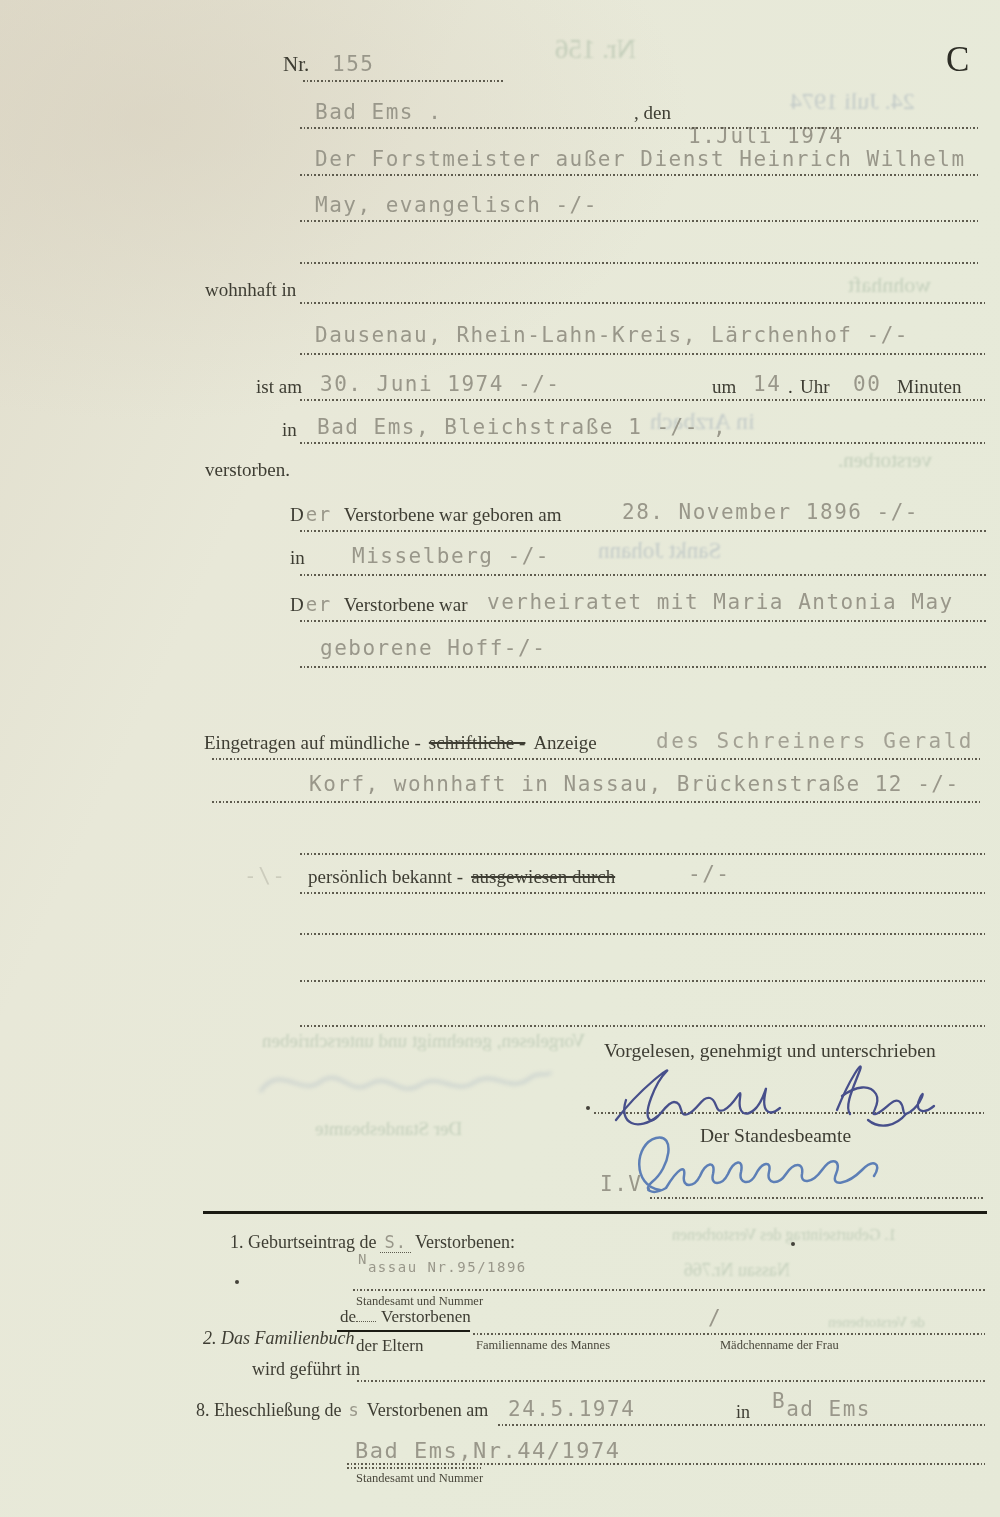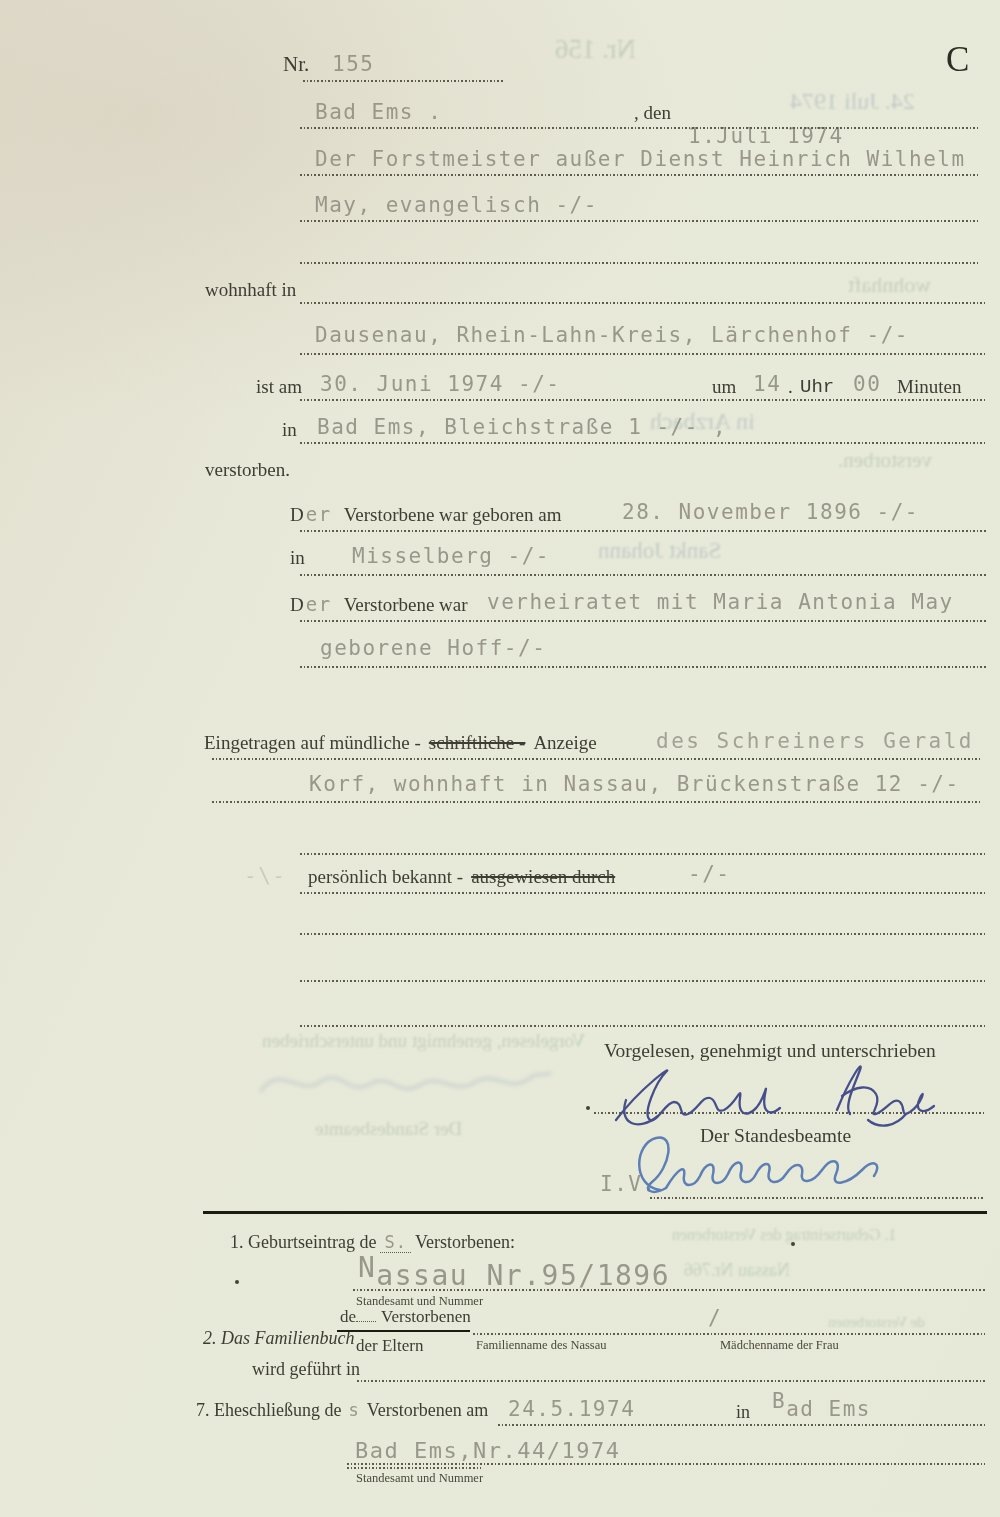--- a/index.html
+++ b/index.html
@@ -75,21 +75,21 @@
   <div class="a typed" style="left:315px;top:275px;margin-top:48px;">Dausenau, Rhein-Lahn-Kreis, Lärchenhof -/-</div>
   <div class="dotl" style="left:300px;top:302px;width:685px;"></div>
 
   <div class="dotl" style="left:300px;top:353px;width:685px;"></div>
 
   <div class="a printed" style="left:256px;top:376px;">ist am</div>
   <div class="a typed" style="left:320px;top:372px;">30. Juni 1974 -/-</div>
   <div class="a printed" style="left:712px;top:376px;">um</div>
   <div class="a typed" style="left:753px;top:372px;">14</div>
   <div class="a printed" style="left:788px;top:376px;">.</div>
-  <div class="a printed" style="left:800px;top:376px;font-family:Liberation Mono, monospace;">Uhr</div>
+  <div class="a printed" style="left:800px;top:376px;">Uhr</div>
   <div class="a typed" style="left:853px;top:372px;">00</div>
   <div class="a printed" style="left:897px;top:376px;">Minuten</div>
   <div class="dotl" style="left:300px;top:399px;width:685px;"></div>
 
   <div class="a printed" style="left:282px;top:419px;">in</div>
   <div class="a typed" style="left:317px;top:415px;">Bad Ems, Bleichstraße 1 -/- ,</div>
   <div class="dotl" style="left:300px;top:442px;width:685px;"></div>
 
   <div class="a printed" style="left:205px;top:459px;">verstorben.</div>
 
@@ -163,41 +163,41 @@
 
   <div class="solidl" style="left:203px;top:1211px;width:784px;height:3px;"></div>
 
   <div class="a" style="left:230px;top:1232px;">
     <span class="printed" style="font-size:18px;">1. Geburtseintrag de</span>
     <span class="typed-sm" style="border-bottom:1.4px dotted #5e5b4e;padding:0 4px;">S.</span>
     <span class="printed" style="font-size:18px;">Verstorbenen:</span>
   </div>
   <div class="inkdot" style="left:791px;top:1242px;"></div>
 
-  <div class="a typed" style="left:358px;top:1259px;font-size:28px;"><span class="sup">N</span><span>assau Nr.95/1896</span></div>
+  <div class="a typed" style="left:358px;top:1259px;font-size:14px;"><span class="sup">N</span><span>assau Nr.95/1896</span></div>
   <div class="inkdot" style="left:235px;top:1280px;"></div>
   <div class="dotl" style="left:353px;top:1289px;width:632px;"></div>
   <div class="a printed-sm" style="left:356px;top:1294px;">Standesamt und Nummer</div>
 
   <div class="a printed" style="left:203px;top:1328px;font-size:18px;font-style:italic;">2. Das Familienbuch</div>
   <div class="a" style="left:340px;top:1307px;">
     <span class="frac-top">de</span><span style="display:inline-block;width:20px;border-bottom:1.4px dotted #5e5b4e;"></span><span class="frac-top" style="margin-left:5px;">Verstorbenen</span>
   </div>
   <div class="solidl" style="left:337px;top:1330px;width:133px;height:2px;"></div>
   <div class="a frac-top" style="left:356px;top:1336px;">der Eltern</div>
   <div class="a typed" style="left:708px;top:1306px;">/</div>
   <div class="dotl" style="left:473px;top:1333px;width:512px;"></div>
-  <div class="a printed-sm" style="left:476px;top:1338px;">Familienname des Nassau</div>
+  <div class="a printed-sm" style="left:476px;top:1338px;">Familienname des Mannes</div>
   <div class="a printed-sm" style="left:720px;top:1338px;">Mädchenname der Frau</div>
 
   <div class="a printed" style="left:252px;top:1359px;font-size:18px;">wird geführt in</div>
   <div class="dotl" style="left:357px;top:1380px;width:628px;"></div>
 
   <div class="a" style="left:196px;top:1400px;">
-    <span class="printed" style="font-size:18px;">7. Eheschließung de</span>
+    <span class="printed" style="font-size:18px;">8. Eheschließung de</span>
     <span class="typed-sm" style="margin:0 3px;">s</span>
     <span class="printed" style="font-size:18px;">Verstorbenen am</span>
   </div>
   <div class="a typed" style="left:508px;top:1397px;">24.5.1974</div>
   <div class="a printed" style="left:736px;top:1402px;font-size:18px;">in</div>
   <div class="a typed" style="left:772px;top:1397px;"><span class="sup">B</span><span>ad Ems</span></div>
   <div class="dotl" style="left:498px;top:1424px;width:487px;"></div>
 
   <div class="a typed" style="left:355px;top:1438px;font-size:22px;">Bad Ems,Nr.44/1974</div>
   <div class="dotl" style="left:347px;top:1463px;width:638px;"></div>

